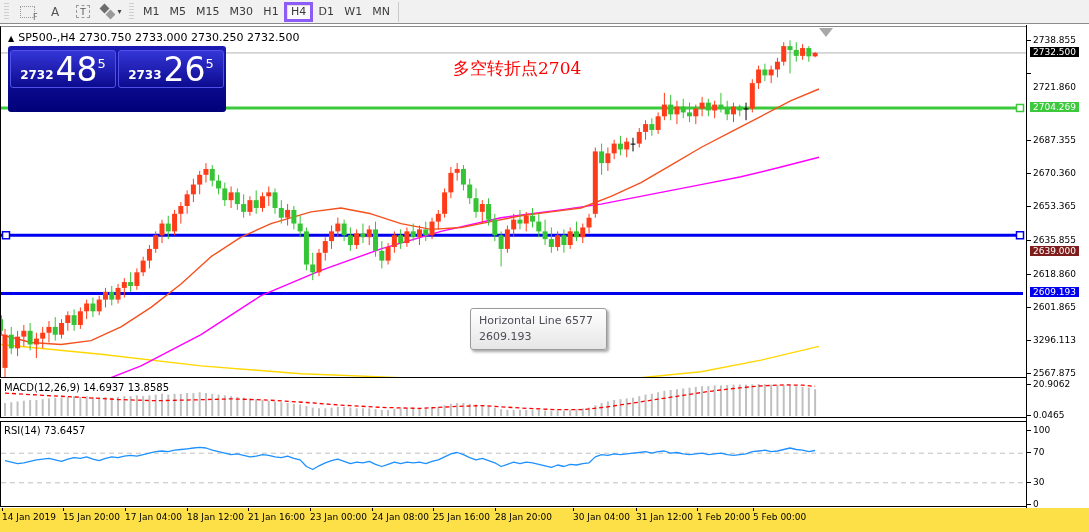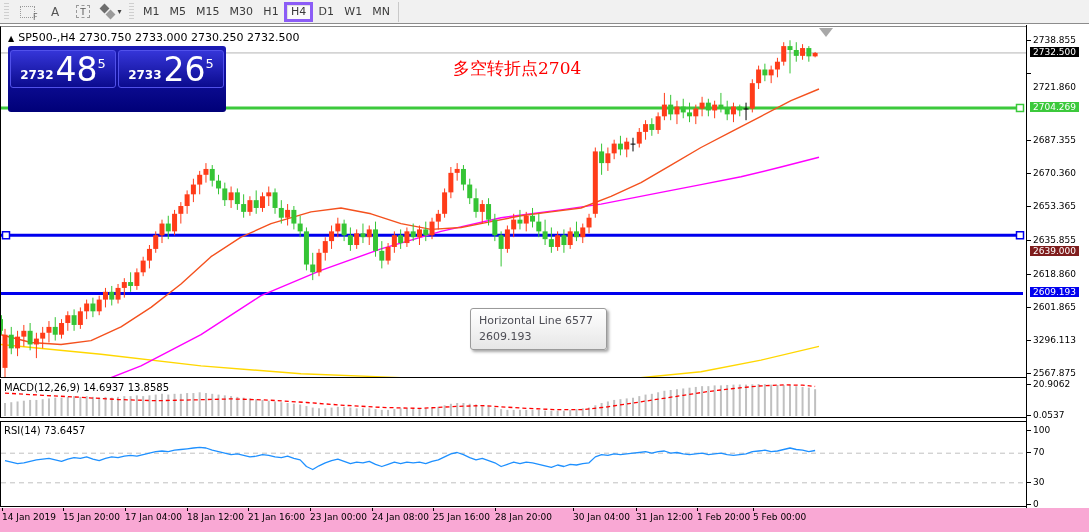--- a/index.html
+++ b/index.html
@@ -33,21 +33,21 @@
   #macd-svg { top:354px; border-left:1px solid #000; border-bottom:1px solid #000; }
   #rsi-svg  { top:396px; border-left:1px solid #000; border-bottom:1px solid #000; border-top:1px solid #000; }
 
   
   #axis { position:absolute; left:1026px; top:25px; width:63px; height:483px; border-left:1px solid #000; background:#fff; }
   .axlabel { position:absolute; left:6px; font-size:9px; color:#000; white-space:nowrap; transform:translateY(-50%); }
   .axlabel.boxed { left:3px; padding:0 3px; color:#fff; transform:translateY(-50%); }
   .axtick { position:absolute; left:0; width:4px; height:1px; background:#000; }
 
   
-  #timeaxis { position:absolute; left:0; top:508px; width:1089px; height:24px; background:#f9a8d4; }
+  #timeaxis { position:absolute; left:0; top:508px; width:1089px; height:24px; background:#fde047; }
   .tlabel { position:absolute; top:4px; font-size:9px; color:#000; white-space:nowrap; }
   .ttick { position:absolute; top:0; width:1px; height:3px; background:#000; }
 
   
   .paneltag { position:absolute; font-size:10px; color:#000; z-index:5; }
 
   
   #trade { position:absolute; left:8px; top:46px; width:218px; height:66px; z-index:8;
            background:linear-gradient(#1b1bb4,#000078); border-radius:3px; padding:2px; }
   #trade .row1 { display:flex; height:24px; }
@@ -578,21 +578,21 @@
       <span class="axlabel" style="top: 314.813px;">3296.113</span>
       <i class="axtick" style="top: 314.813px;"></i>
       <span class="axlabel" style="top: 347.954px;">2567.875</span>
       <i class="axtick" style="top: 347.954px;"></i>
       <span class="axlabel boxed" style="top: 26.935px; background: rgb(0, 0, 0);">2732.500</span>
       <span class="axlabel boxed" style="top: 81.9855px; background: rgb(60, 201, 60);">2704.269</span>
       <span class="axlabel boxed" style="top: 226px; background: #7f1d1d;">2639.000</span>
       <span class="axlabel boxed" style="top: 267.384px; background: rgb(0, 0, 238);">2609.193</span>
       <span class="axlabel" style="top: 359.014px;">20.9062</span>
       <i class="axtick" style="top: 359.014px;"></i>
-      <span class="axlabel" style="top: 390.082px;">0.0537</span>
+      <span class="axlabel" style="top: 390.082px;">0.0465</span>
       <i class="axtick" style="top: 390.082px;"></i>
       <span class="axlabel" style="top: 405px;">100</span>
       <i class="axtick" style="top: 405px;"></i>
       <span class="axlabel" style="top: 427.2px;">70</span>
       <i class="axtick" style="top: 427.2px;"></i>
       <span class="axlabel" style="top: 456.8px;">30</span>
       <i class="axtick" style="top: 456.8px;"></i>
       <span class="axlabel" style="top: 479px;">0</span>
       <i class="axtick" style="top: 479px;"></i>
     </div>

